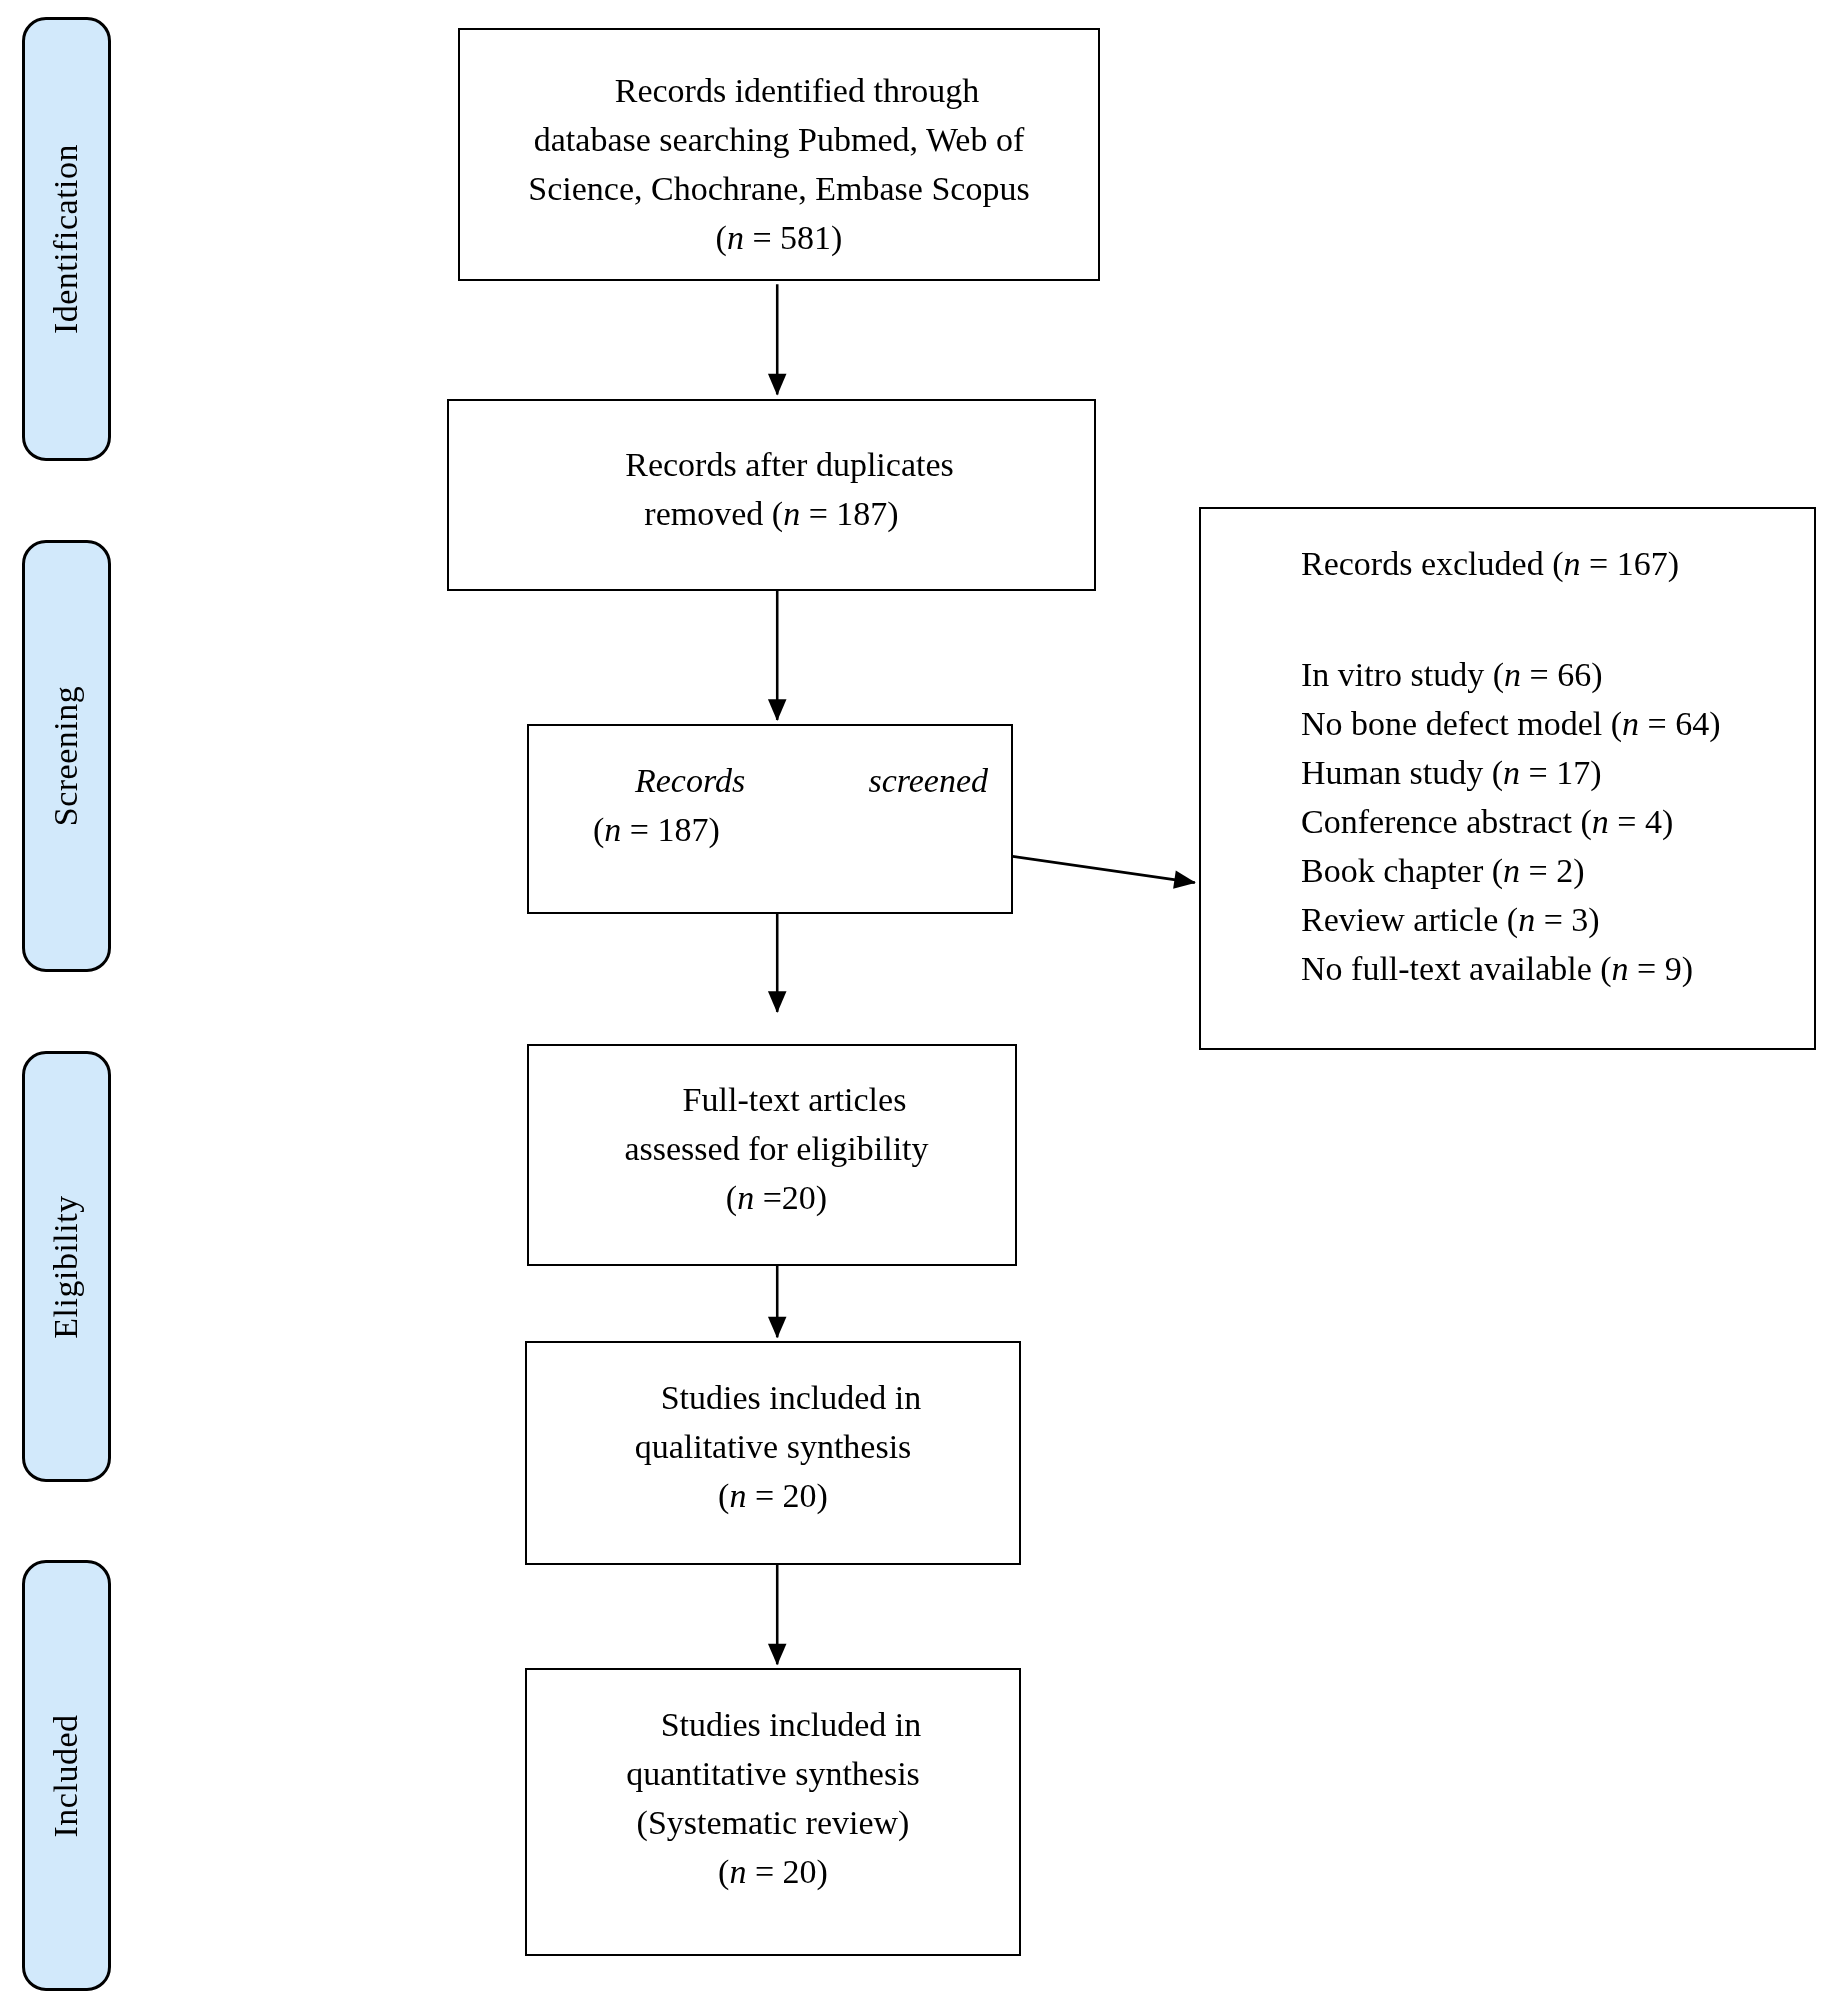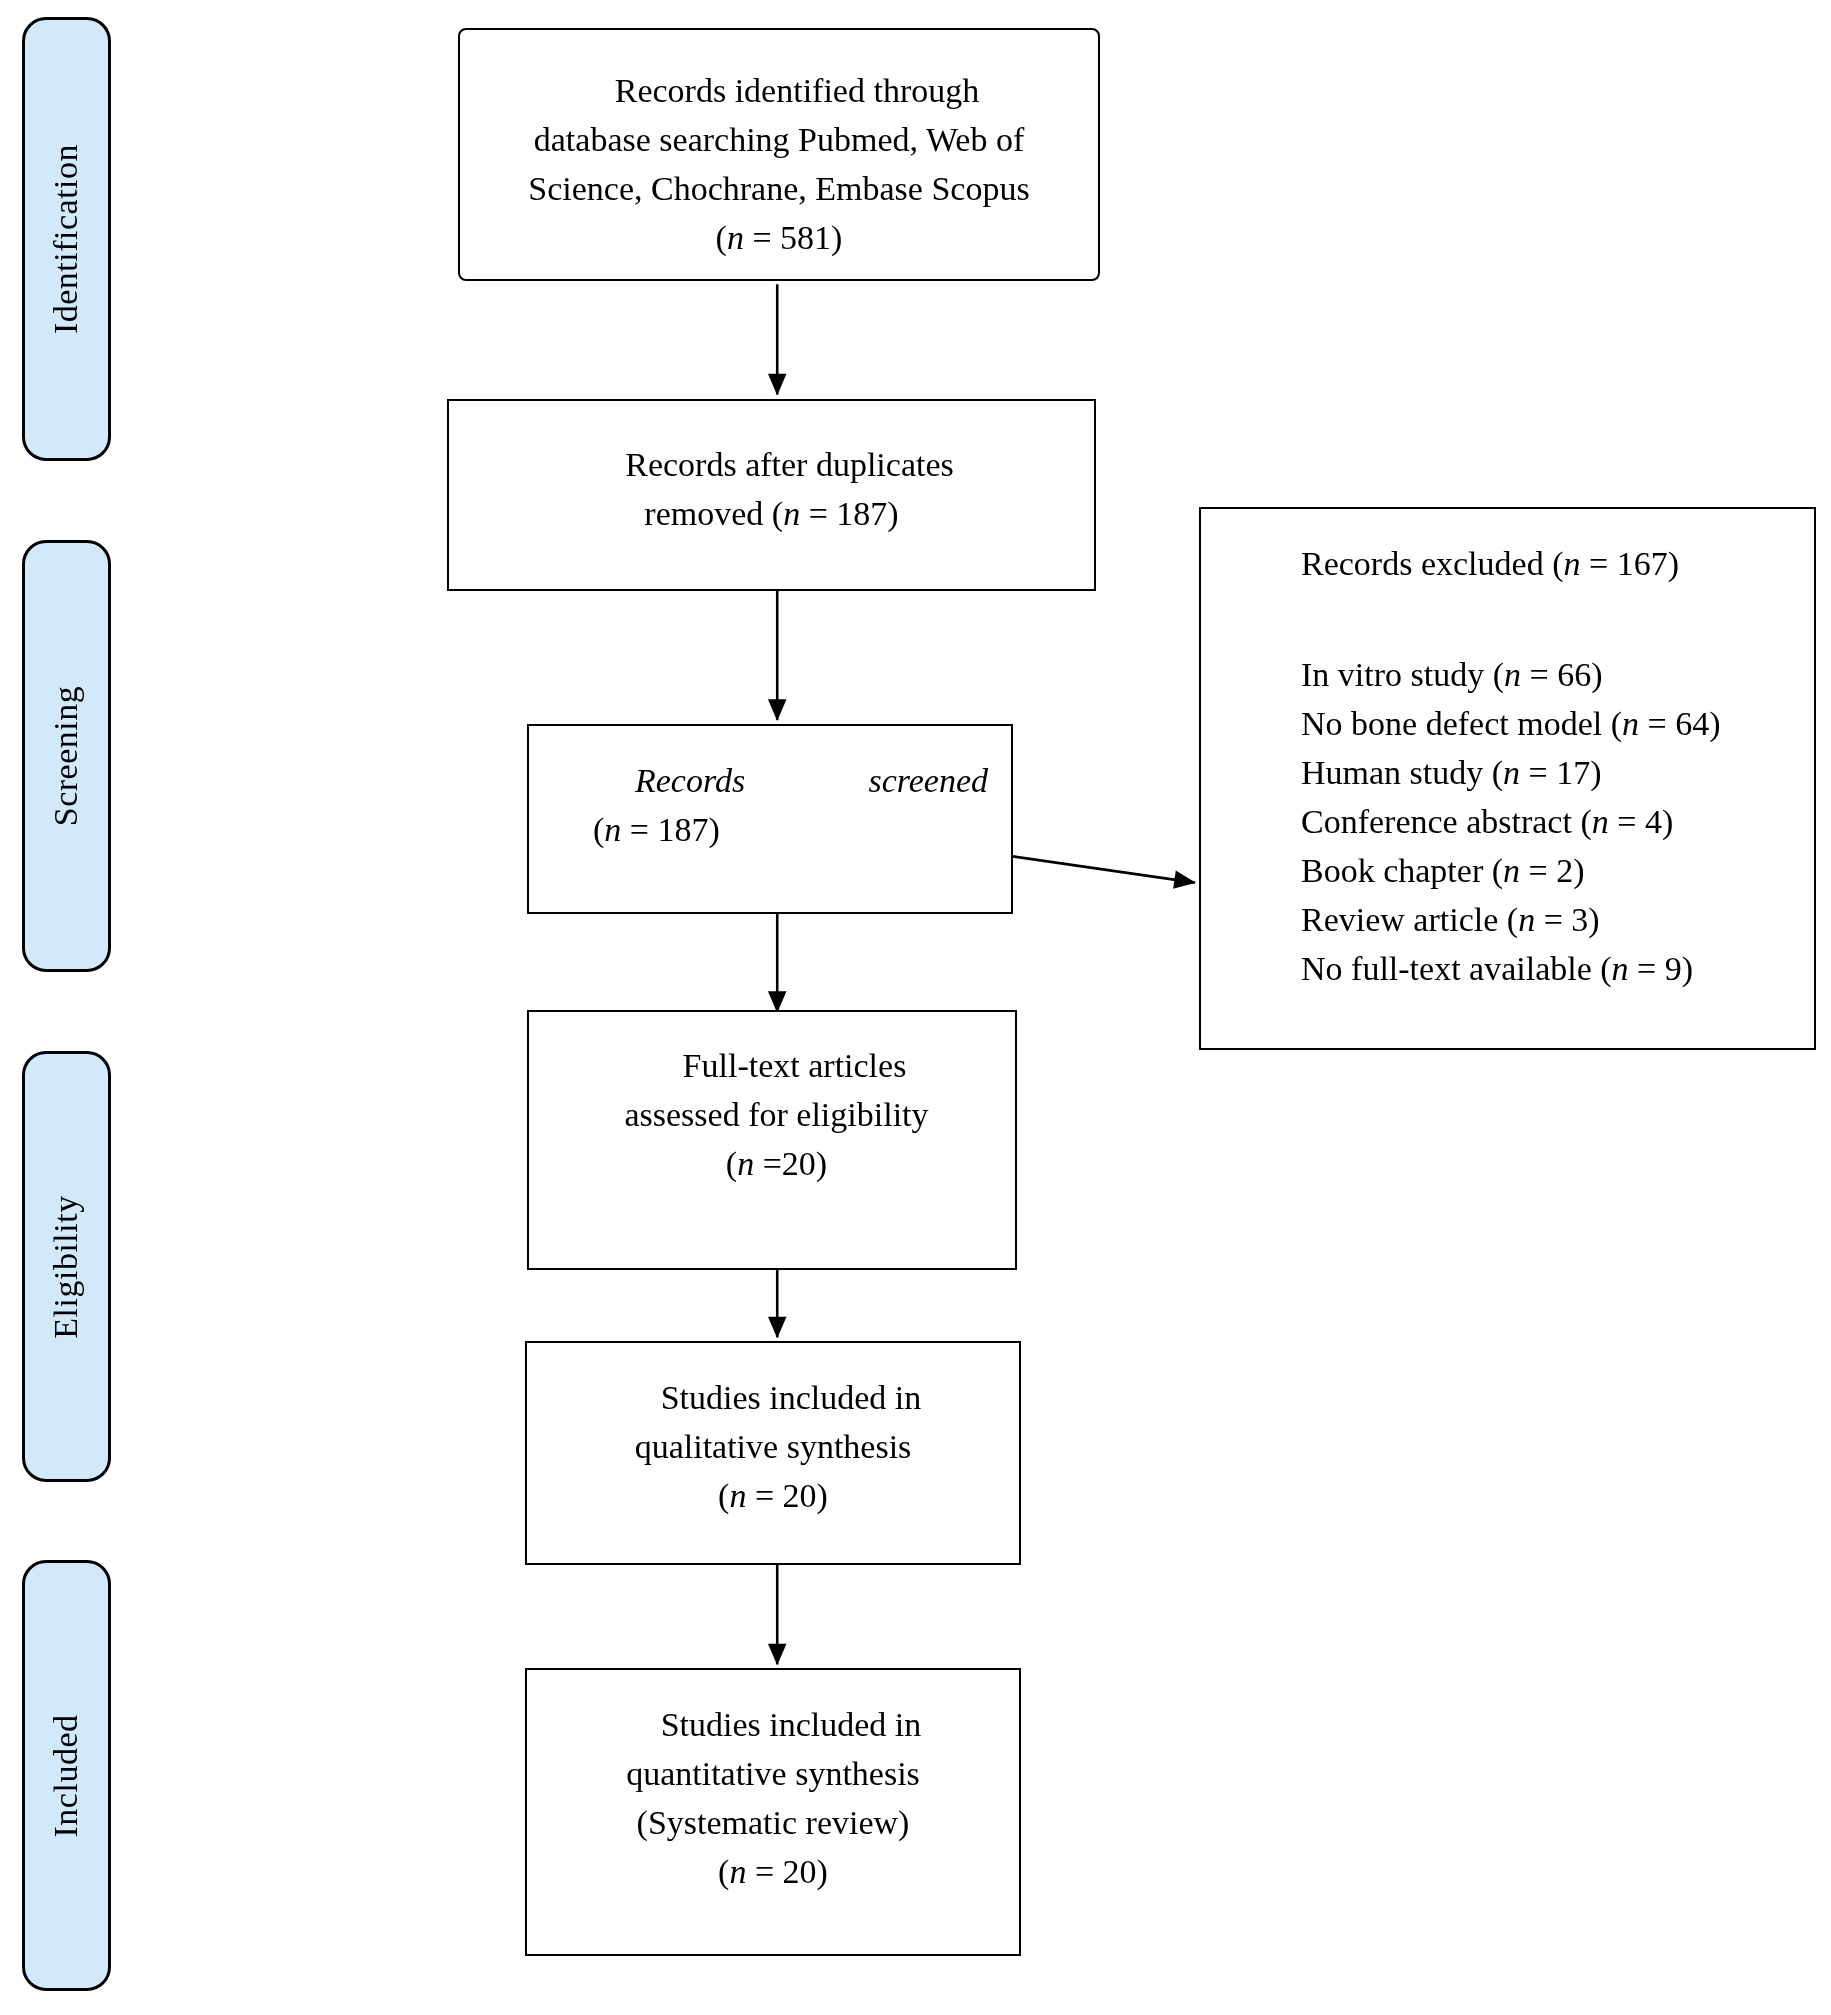--- a/index.html
+++ b/index.html
@@ -48,33 +48,33 @@
     border:2.6px solid var(--box-border);
     box-sizing:border-box;
     font-size:34px;
     line-height:49px;
   }
   .box .ln{display:block;}
   .ctr .ln{text-align:center;}
   .ln.first{text-indent:36px;}
   i{font-style:italic;}
 
-  .box-identified{left:458px;top:28px;width:642px;height:253px;padding:36px 31px 0 31px;border-radius:8px;}
+  .box-identified{left:458px;top:28px;width:642px;height:253px;padding:36px 31px 0 31px;}
   .box-dedup{left:447px;top:399px;width:649px;height:192px;padding:39px 31px 0 31px;}
   .box-screened{left:527px;top:724px;width:486px;height:190px;padding:30px 0 0 0;}
   .box-screened .row{
     display:flex;justify-content:space-between;
     padding-left:106px;padding-right:23px;font-style:italic;
   }
   .box-screened .count{margin-left:64px;text-align:left;}
 
   .box-excluded{left:1199px;top:507px;width:617px;height:543px;padding:30px 20.6px 0 100px;}
   .box-excluded .title{margin-bottom:62px;}
 
-  .box-fulltext{left:527px;top:1010px;width:490px;height:260px;padding:29px 17px 0 26px;}
+  .box-fulltext{left:527px;top:1044px;width:490px;height:222px;padding:29px 17px 0 26px;}
   .box-qual{left:525px;top:1341px;width:496px;height:224px;padding:30px 26px 0 26px;}
   .box-quant{left:525px;top:1668px;width:496px;height:288px;padding:30px 26px 0 26px;}
 </style>
 </head>
 <body>
 
 <div class="canvas">
 
   <svg class="arrows" viewBox="0 0 3557 3913" xmlns="http://www.w3.org/2000/svg">
     <defs>

